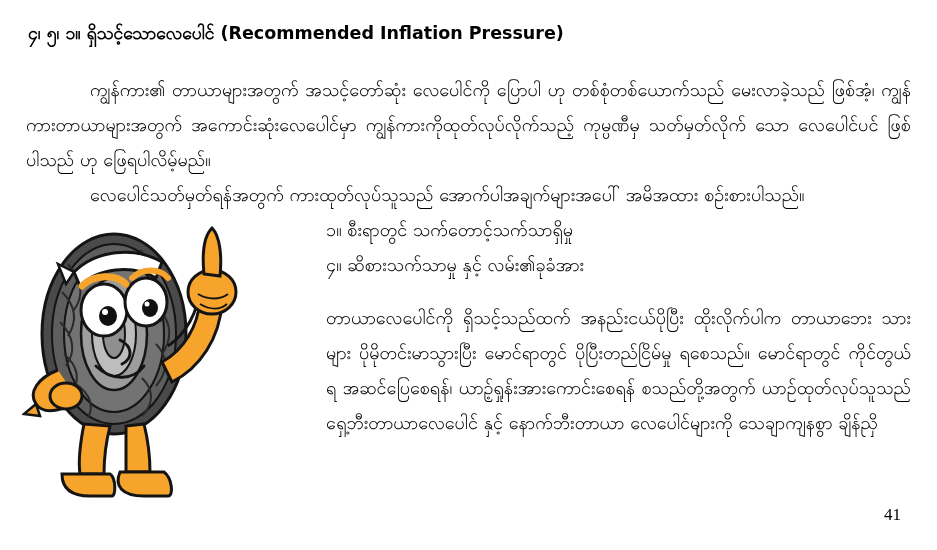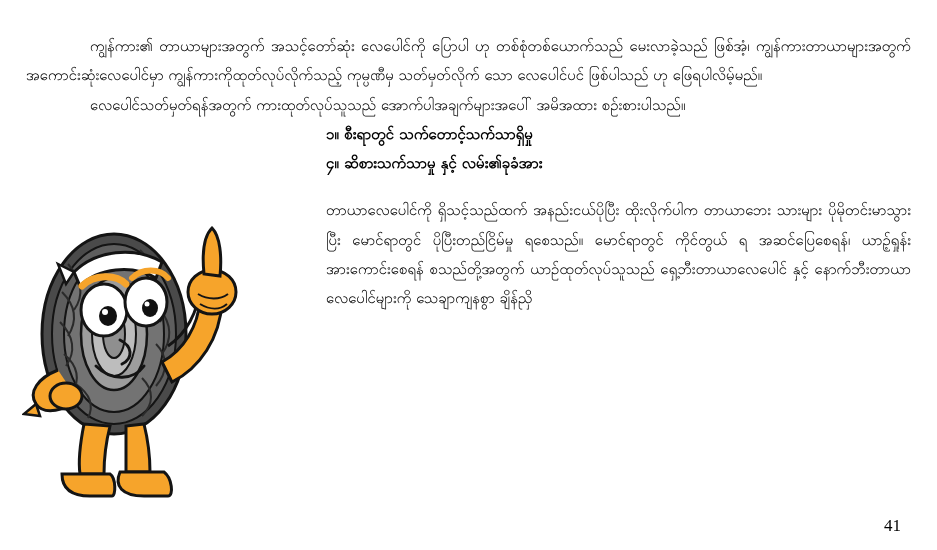--- a/index.html
+++ b/index.html
@@ -23,76 +23,76 @@
     padding: 18px 26px 10px 26px;
   }
   .heading {
     font-size: 17.5px;
     font-weight: bold;
     letter-spacing: 0px;
     line-height: 1.35;
     margin: 4px 0 0 2px;
   }
   .body-col {
-    margin-top: 14px;
-    font-size: 15px;
+    margin-top: 26px;
+    font-size: 18px;
     line-height: 1.95;
   }
   .para {
     text-align: justify;
     text-justify: inter-word;
     margin: 0 0 0 0;
   }
   .para.indent {
     text-indent: 64px;
   }
   .list {
     margin: 0;
     padding: 0;
     list-style: none;
-    font-weight: bold;
   }
   .list li {
     margin: 0 0 0 0;
     padding-left: 0;
     white-space: nowrap;
   }
   .list-indent {
     margin-left: 300px;
   }
   .tail-indent {
     margin-left: 300px;
   }
   .gap {
     height: 18px;
   }
   .page-number {
     position: absolute;
     right: 36px;
-    bottom: 14px;
+    bottom: 25px;
     font-size: 17px;
     font-family: "Liberation Serif", serif;
   }
   
   .mascot {
     position: absolute;
     left: 22px;
     top: 206px;
     width: 262px;
     height: 300px;
   }
   .mascot svg {
     display: block;
   }
 </style>
 </head>
 <body>
 
 <div class="page">
 
+  <div class="heading">၄၊ ၅၊ ၁။ ရှိသင့်သောလေပေါင် (Recommended Inflation Pressure)</div>
 
   <div class="body-col">
 
     <div class="para indent">ကျွန်ကား၏ တာယာများအတွက် အသင့်တော်ဆုံး လေပေါင်ကို ပြောပါ ဟု တစ်စုံတစ်ယောက်သည် မေးလာခဲ့သည် ဖြစ်အံ့၊ ကျွန်ကားတာယာများအတွက် အကောင်းဆုံးလေပေါင်မှာ ကျွန်ကားကိုထုတ်လုပ်လိုက်သည့် ကုမ္ပဏီမှ သတ်မှတ်လိုက် သော လေပေါင်ပင် ဖြစ်ပါသည် ဟု ဖြေရပါလိမ့်မည်။</div>
 
     <div class="para indent">လေပေါင်သတ်မှတ်ရန်အတွက် ကားထုတ်လုပ်သူသည် အောက်ပါအချက်များအပေါ် အမိအထား စဉ်းစားပါသည်။</div>
 
     <ul class="list list-indent">
       <li>၁။ စီးရာတွင် သက်တောင့်သက်သာရှိမှု</li>
       <li>၄။ ဆိစားသက်သာမှု နှင့် လမ်း၏ခုခံအား</li>

